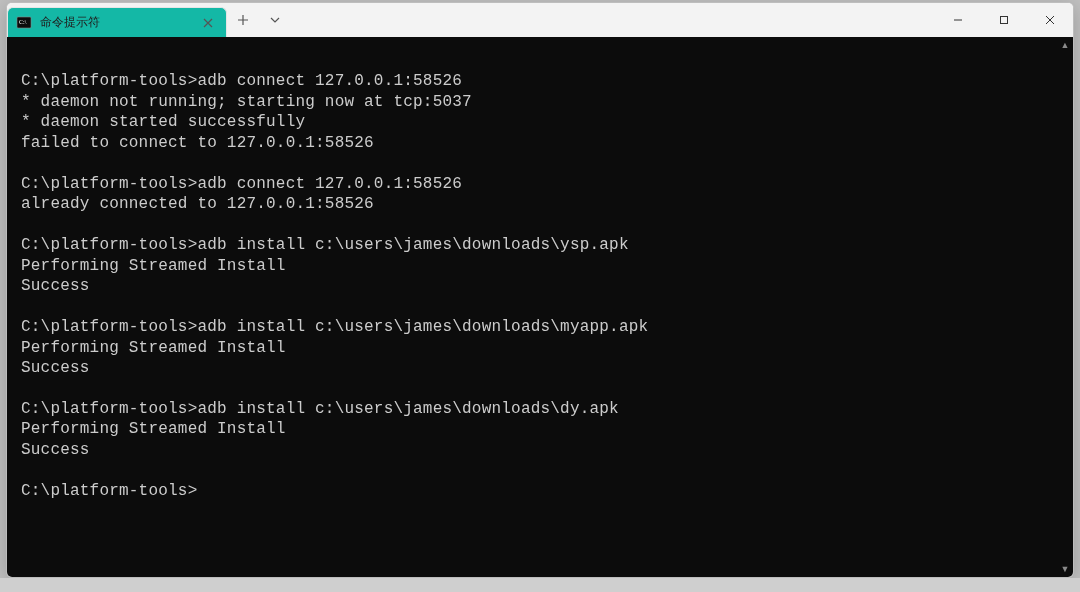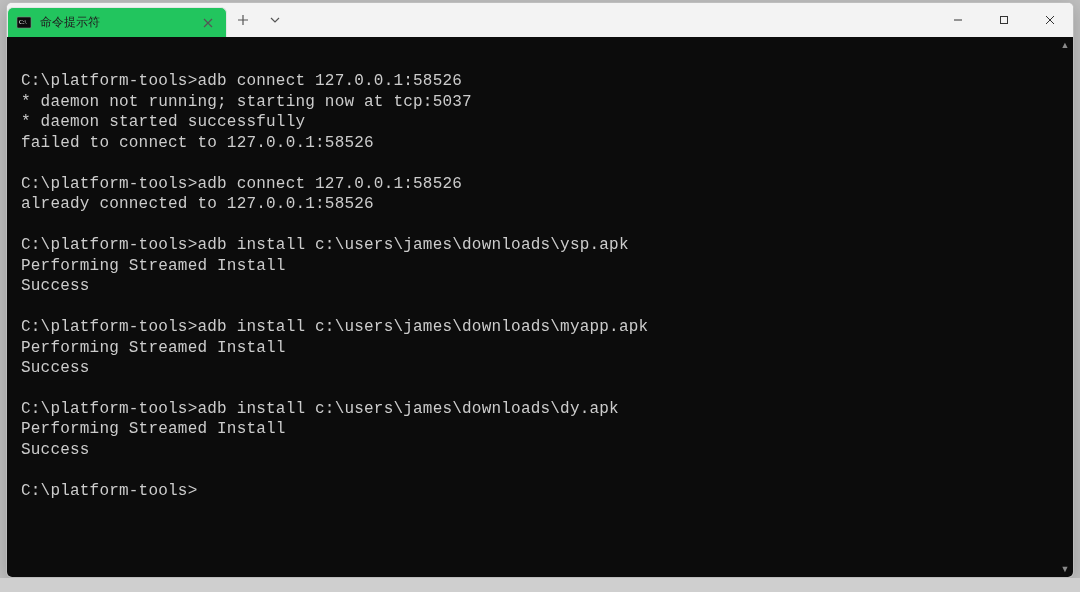--- a/index.html
+++ b/index.html
@@ -31,21 +31,21 @@
   }
   .tabstrip {
     display: flex;
     align-items: flex-end;
     height: 100%;
     flex: 0 0 auto;
   }
   .tab {
     height: 30px;
     margin-top: 4px;
-    background: #22c55e;
+    background: #14b8a6;
     border-top-left-radius: 6px;
     border-top-right-radius: 6px;
     display: flex;
     align-items: center;
     padding: 0 10px 0 8px;
     gap: 8px;
     min-width: 220px;
     border: 1px solid #e5e5e5;
     border-bottom: none;
     cursor: pointer;

